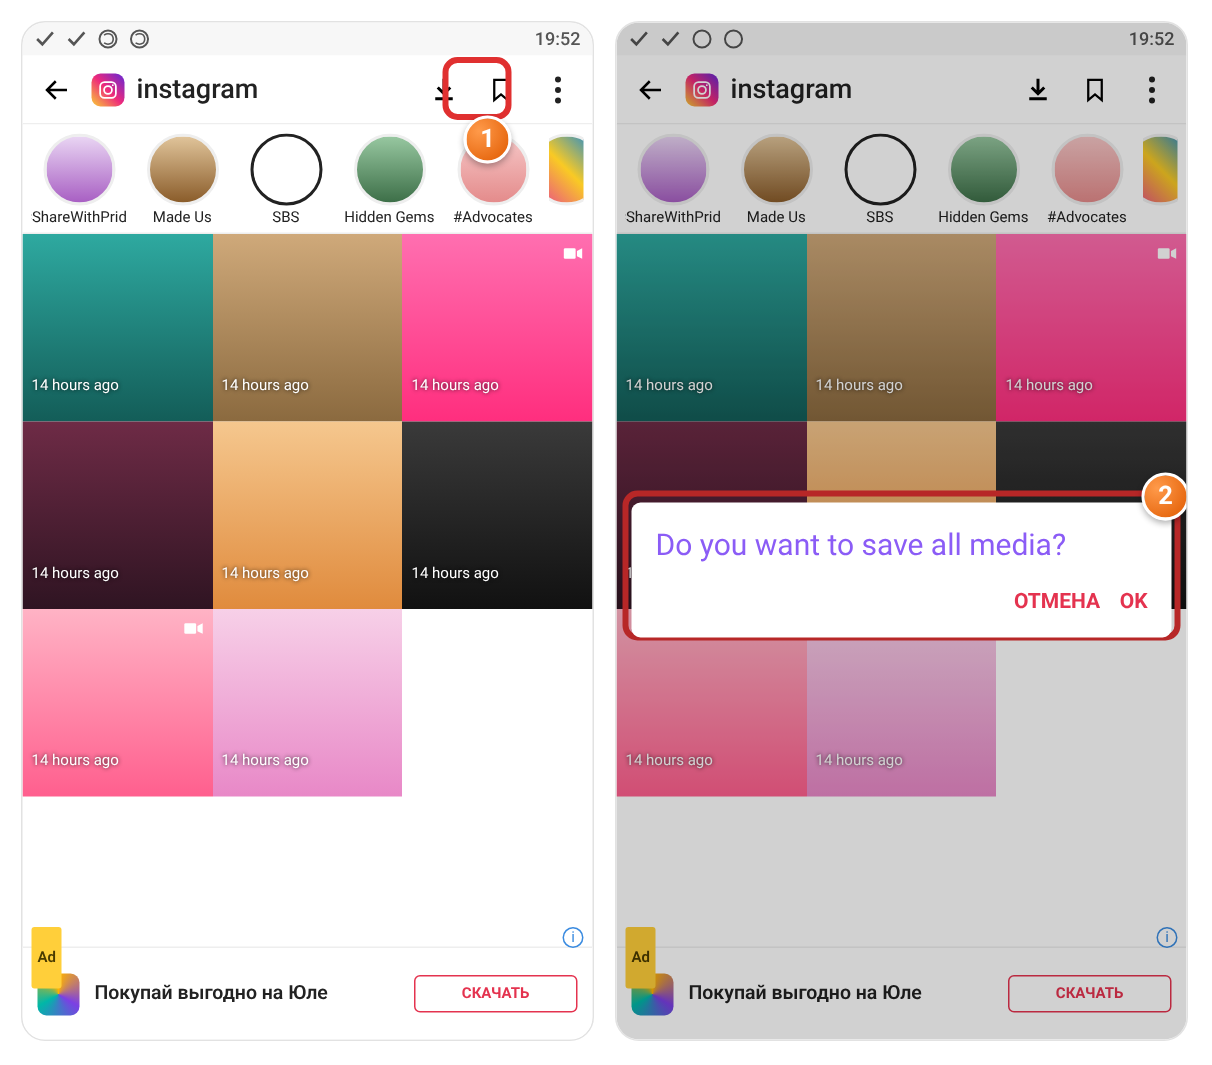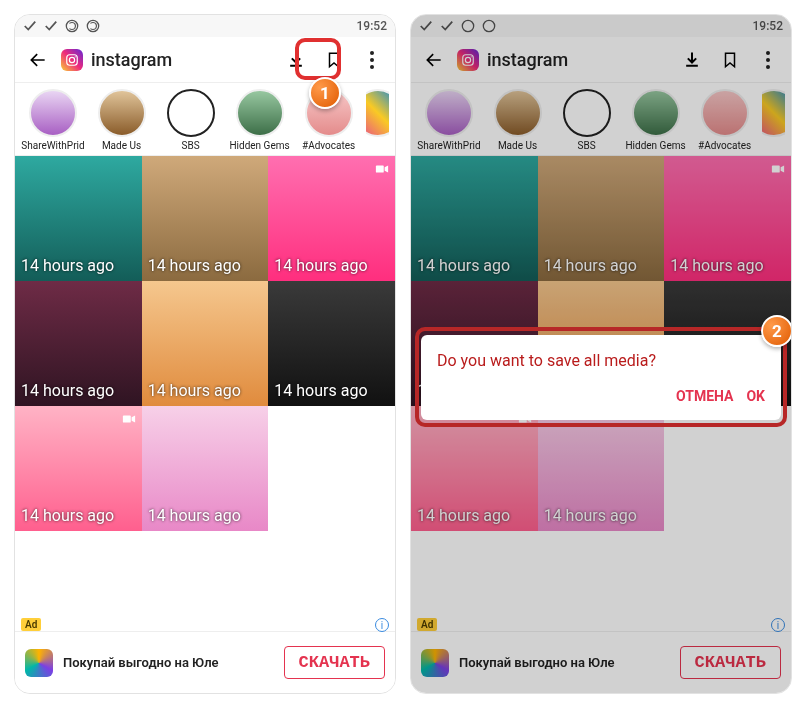--- a/index.html
+++ b/index.html
@@ -68,54 +68,54 @@
     width:66px; display:flex; flex-direction:column; align-items:center; gap:3px;
     font-size:10px; text-align:center; white-space:nowrap; overflow:hidden;
   }
   .story .avatar {
     width:48px; height:48px; border-radius:50%;
     background:#ccc; border:2px solid #eee;
   }
   .feed { position:relative; flex:1 1 auto; display:grid; grid-template-columns:repeat(3, 1fr); grid-auto-rows:125px; }
   .tile { position:relative; }
   .tile .ts {
-    position:absolute; left:6px; bottom:6px;
-    color:#fff; font-size:16px; text-shadow:0 0 3px rgba(0,0,0,.8);
+    position:absolute; left:6px; bottom:18px;
+    color:#fff; font-size:10px; text-shadow:0 0 3px rgba(0,0,0,.8);
     pointer-events:none;
   }
   .vid-badge { position:absolute; top:6px; right:6px; color:#fff; }
   .ad-bar {
     position:absolute; bottom:0; left:0; right:0; height:62px;
     background:#fff; border-top:1px solid #eee;
     display:flex; align-items:center; padding:0 10px; gap:10px;
   }
   .ad-bar .ad-badge {
     position:absolute; top:-14px; left:6px; font-size:10px;
-    background:#ffcf3a; color:#4a3b00; padding:1px 4px; border-radius:2px; font-weight:600;
+    background:#ffcf3a; color:#4a3b00; padding:15px 4px; border-radius:2px; font-weight:600;
   }
   .ad-bar .info-badge {
     position:absolute; top:-14px; right:6px; width:14px; height:14px;
     border:1.5px solid #3a8be0; border-radius:50%;
     color:#3a8be0; font-size:10px; display:flex; align-items:center; justify-content:center;
   }
   .ad-icon {
     width:28px; height:28px; border-radius:6px;
     background: conic-gradient(#ffb300,#7b3fe4,#00b7a8,#ffb300);
   }
   .ad-text { font-weight:600; font-size:13px; flex:1 1 auto; }
   .ad-btn {
     border:1.5px solid #e4334f; color:#e4334f; font-weight:700;
-    padding:6px 14px; border-radius:4px; font-size:17px; cursor:pointer;font-family:Liberation Mono, monospace;
+    padding:6px 31px; border-radius:4px; font-size:10px; cursor:pointer;
   }
   .dialog {
     position:absolute; left:10px; right:10px; top:320px;
     background:#fff; border-radius:6px; padding:16px;
     z-index:40;
   }
-  .dialog .msg { font-size:16px; color:#b91c1c; margin-bottom:18px; }
+  .dialog .msg { font-size:20px; color:#8b5cf6; margin-bottom:18px; }
   .dialog .actions { display:flex; justify-content:flex-end; gap:13px; }
   .dialog .actions span { color:#e4334f; font-weight:700; font-size:14px; cursor:pointer; }
   .dots { display:flex; flex-direction:column; gap:3px; }
   .dots i { width:4px; height:4px; background:#222; border-radius:50%; }
 
   .g-pink  { background: linear-gradient(180deg,#ff6fb0,#ff2e7e); }
   .g-teal  { background: linear-gradient(180deg,#2ea9a0,#135d58); }
   .g-camp  { background: linear-gradient(180deg,#cfa97a,#8b6a3f); }
   .g-roses { background: linear-gradient(180deg,#ffb3c5,#ff5f8e); }
   .g-drag  { background: linear-gradient(180deg,#6e2b46,#2f1422); }

